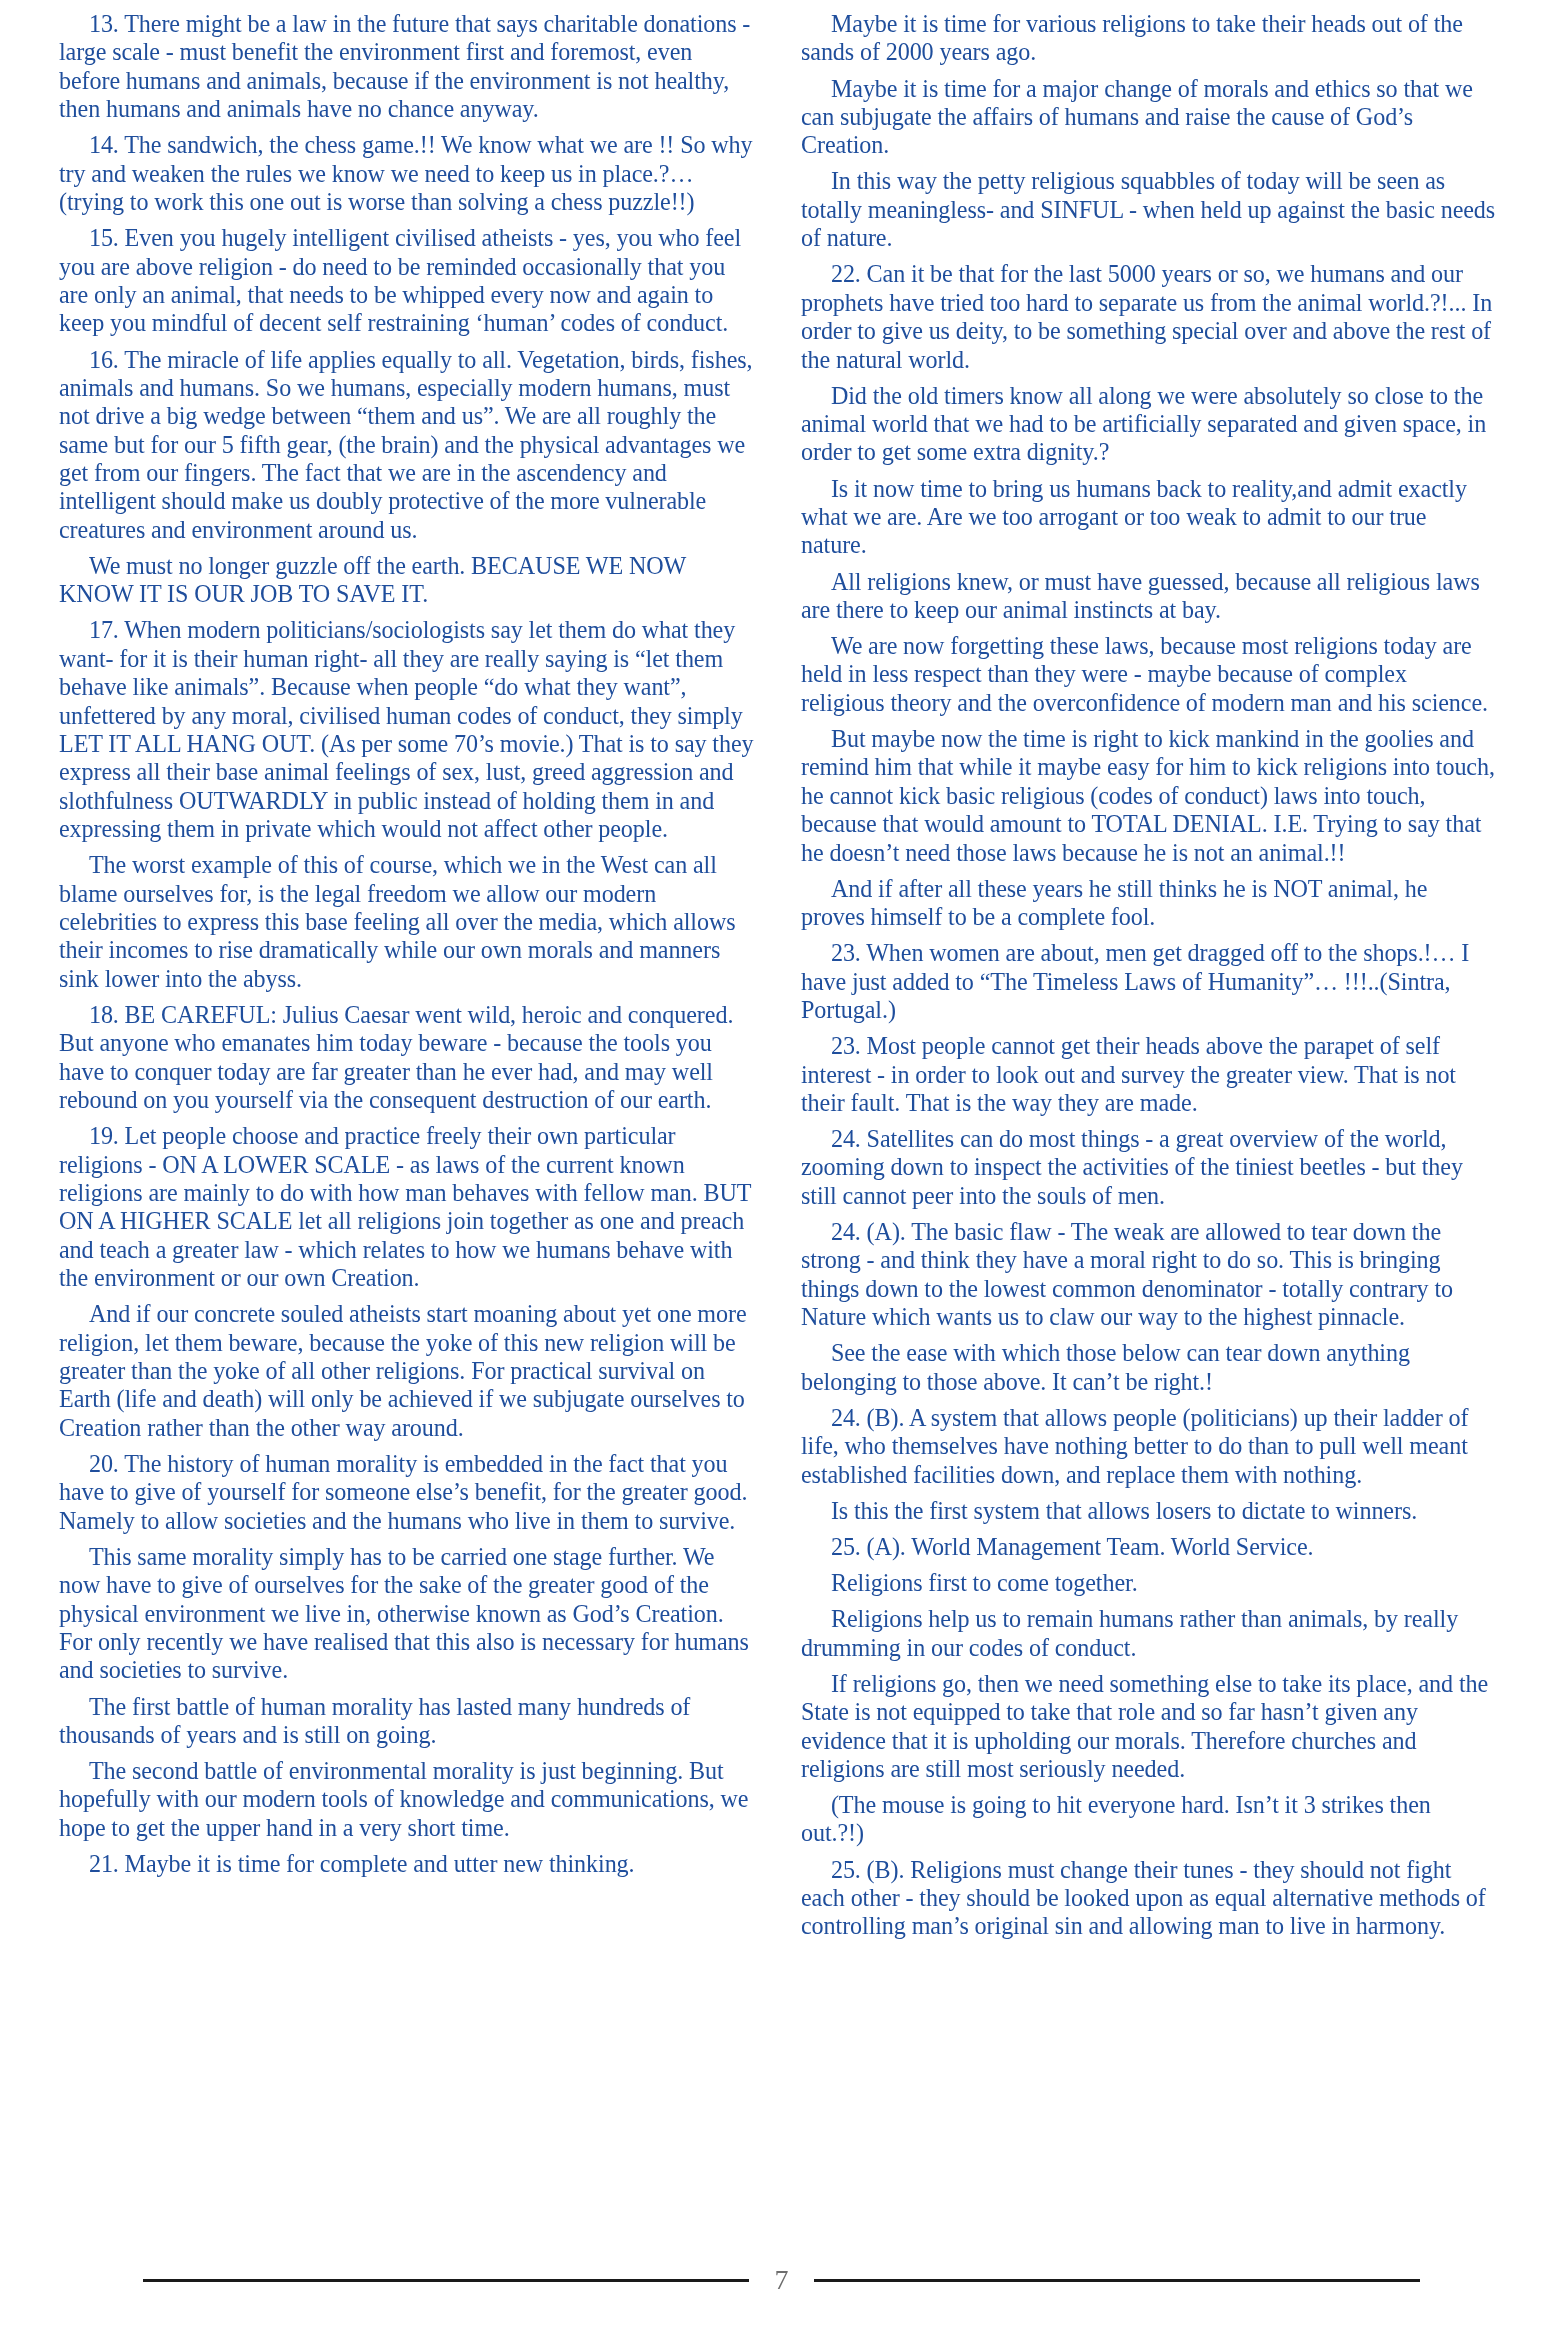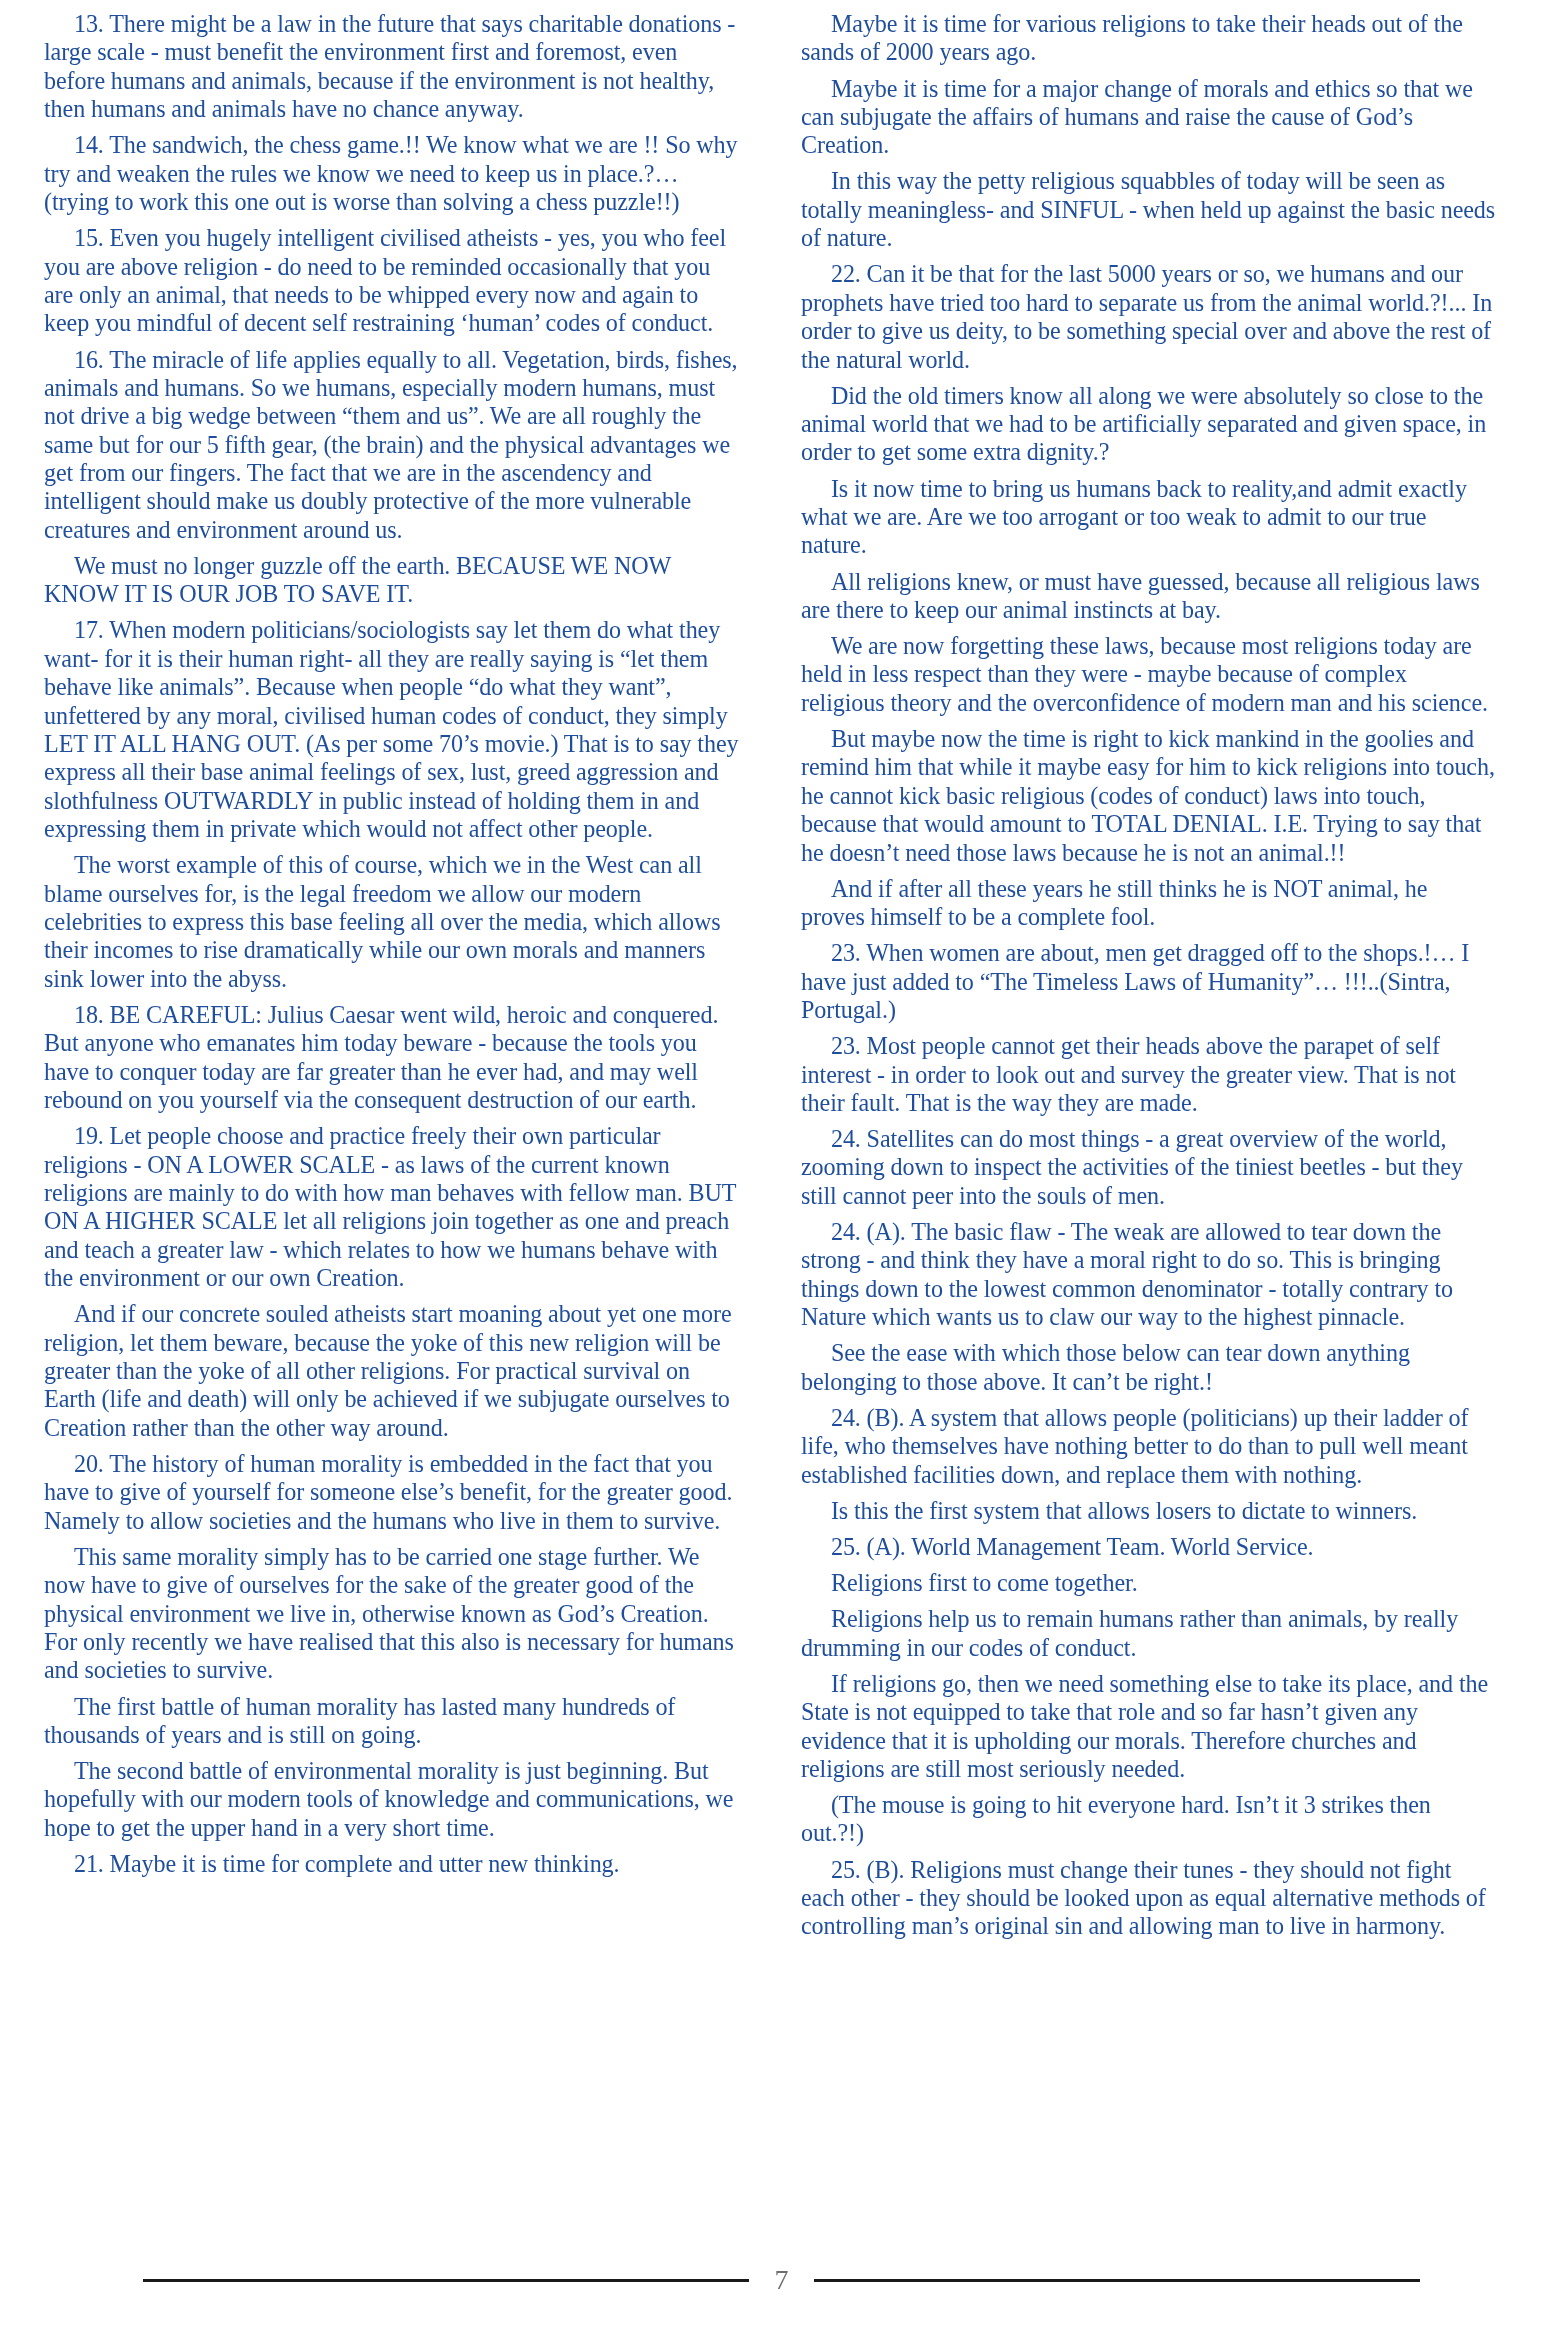--- a/index.html
+++ b/index.html
@@ -28,21 +28,21 @@
     flex-direction: row;
     align-items: flex-start;
     justify-content: space-between;
     flex: 1 1 auto;
     min-height: 0;
   }
   .column {
     width: 720px;
     box-sizing: border-box;
   }
-  .column.left { margin-left: 0; }
+  .column.left { margin-left: 15px; }
   .column.right { margin-left: 13px; }
 
   p.para {
     margin: 0 0 7.8px 0;
     font-size: 25px;
     line-height: 1.135;
     text-indent: 31px;
     letter-spacing: -0.1px;
     word-spacing: -0.1px;
     color: #1f4e9c;

